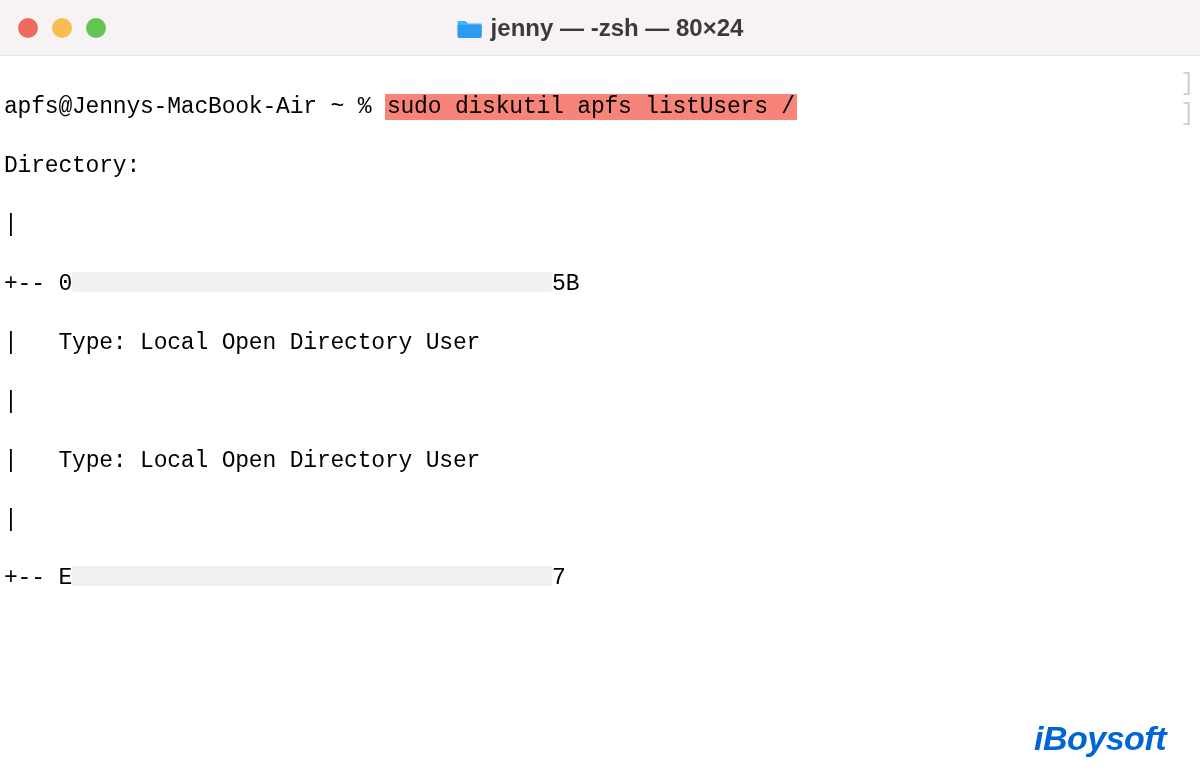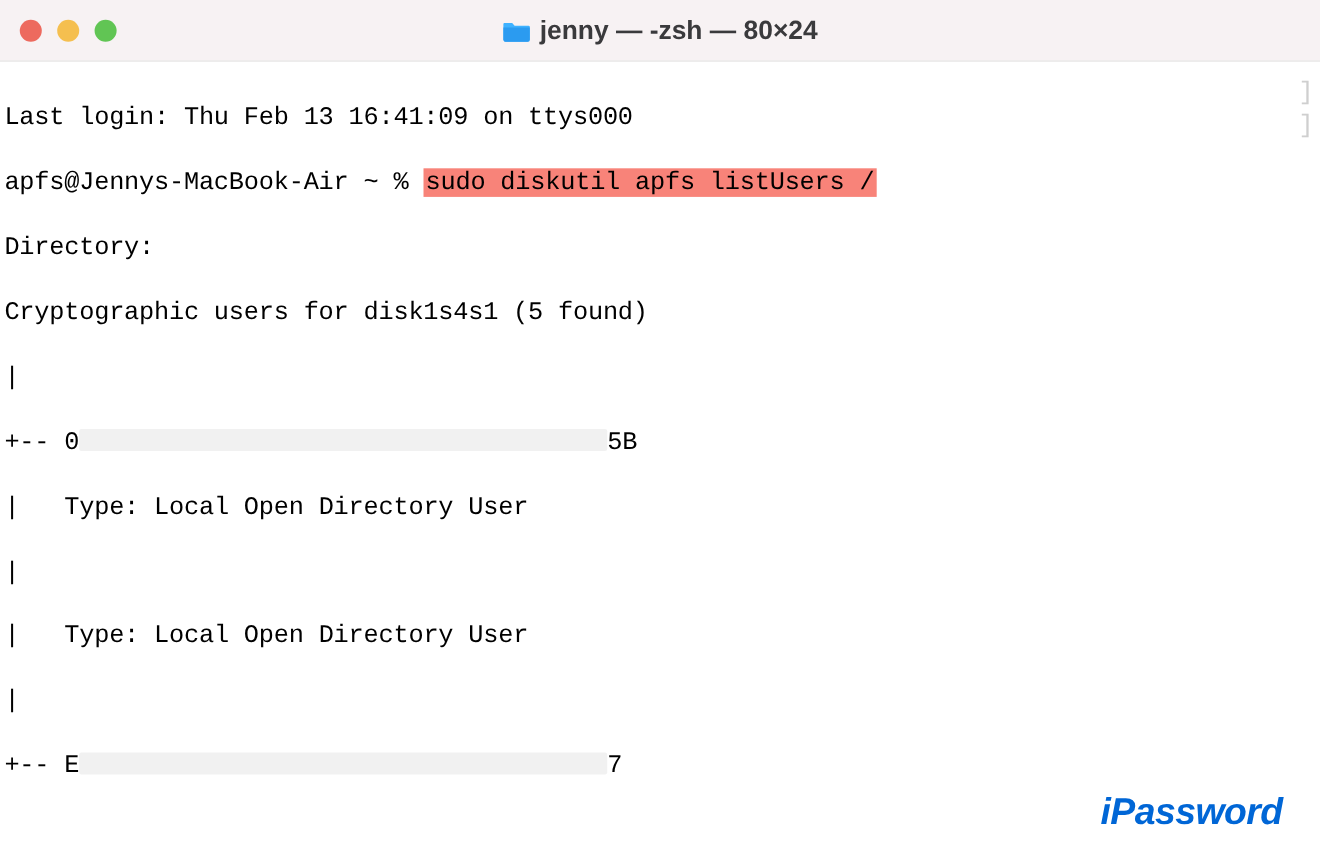--- a/index.html
+++ b/index.html
@@ -113,37 +113,35 @@
       <svg viewBox="0 0 26 22" width="26" height="22">
         <path d="M2 4 h7 l2.2 2.4 H24 a1 1 0 0 1 1 1 V19 a2 2 0 0 1 -2 2 H3 a2 2 0 0 1 -2 -2 V5 a1 1 0 0 1 1 -1 z" fill="#3fb2ff"></path>
         <path d="M1 8 H25 V19 a2 2 0 0 1 -2 2 H3 a2 2 0 0 1 -2 -2 z" fill="#2b9bf0"></path>
       </svg>
     </span>
     <span>jenny — -zsh — 80×24</span>
   </div>
 </div>
 
 <div class="terminal-body">
-<div class="line"><span>Last login: Thu Feb 13 16:41:09 on ttys000</span></div>
 <div class="line"><span>apfs@Jennys-MacBook-Air ~ % </span><span class="hl">sudo diskutil apfs listUsers /</span><span class="right-bracket" style="top:70px;">]</span></div>
 <div class="line"><span>Directory:</span><span class="right-bracket" style="top:100px;">]</span></div>
-<div class="line"><span>Cryptographic users for disk1s4s1 (5 found)</span></div>
 <div class="line"><span>|</span></div>
 <div class="line"><span>+-- </span><span>0</span><span class="redact" style="width:480px"></span><span>5B</span></div>
 <div class="line"><span>|   </span><span>Type: </span><span>Local Open Directory User</span></div>
 <div class="line"><span>|</span></div>
 <div class="line"><span>|   </span><span>Type: </span><span>Local Open Directory User</span></div>
 <div class="line"><span>|</span></div>
 <div class="line"><span>+-- </span><span>E</span><span class="redact" style="width:480px"></span><span>7</span></div>
 
 
 
 
 
 
 
 
 
 </div>
 
 <div class="watermark">
-  <span class="i-char">i</span><span>Password</span>
+  <span class="i-char">i</span><span>Boysoft</span>
 </div>
 
 </body></html>

